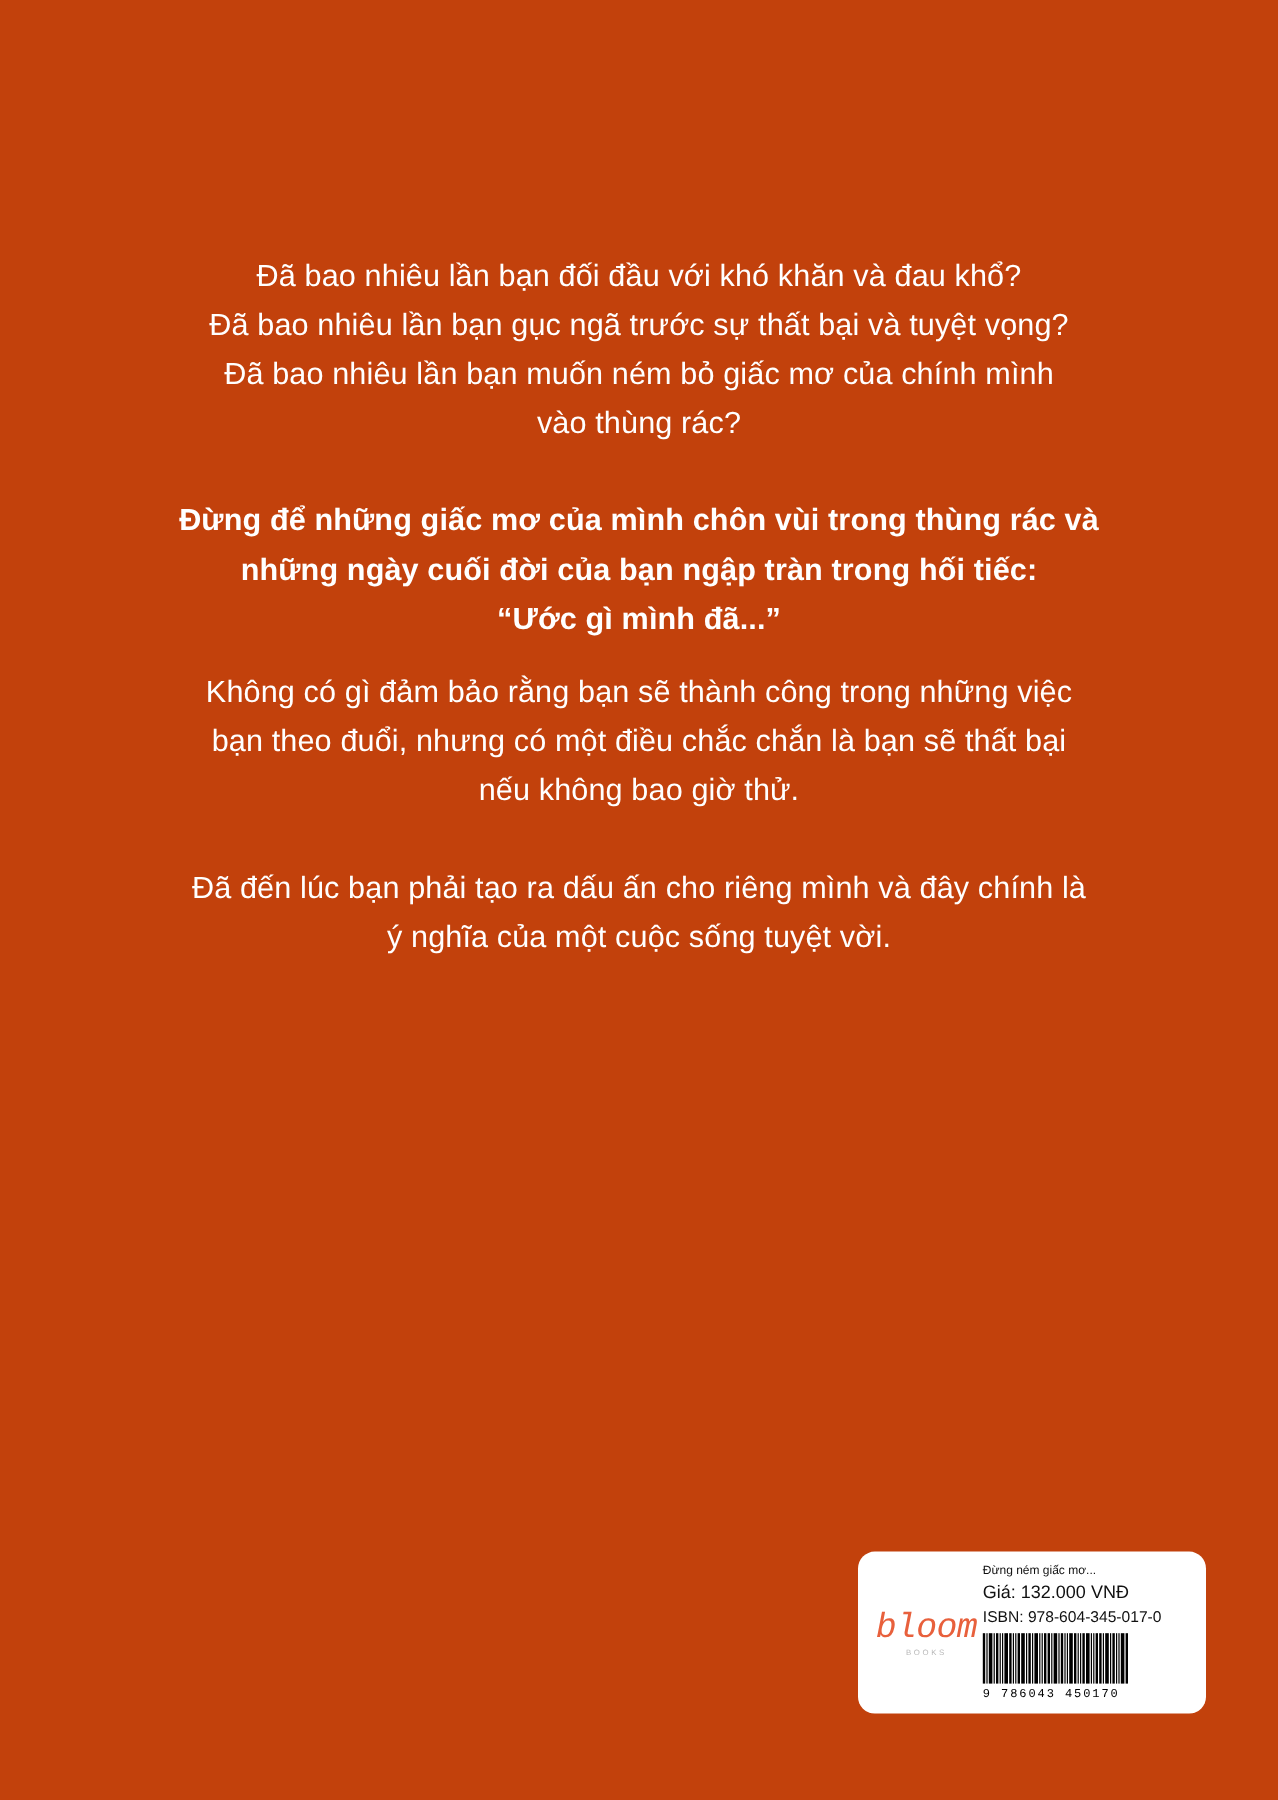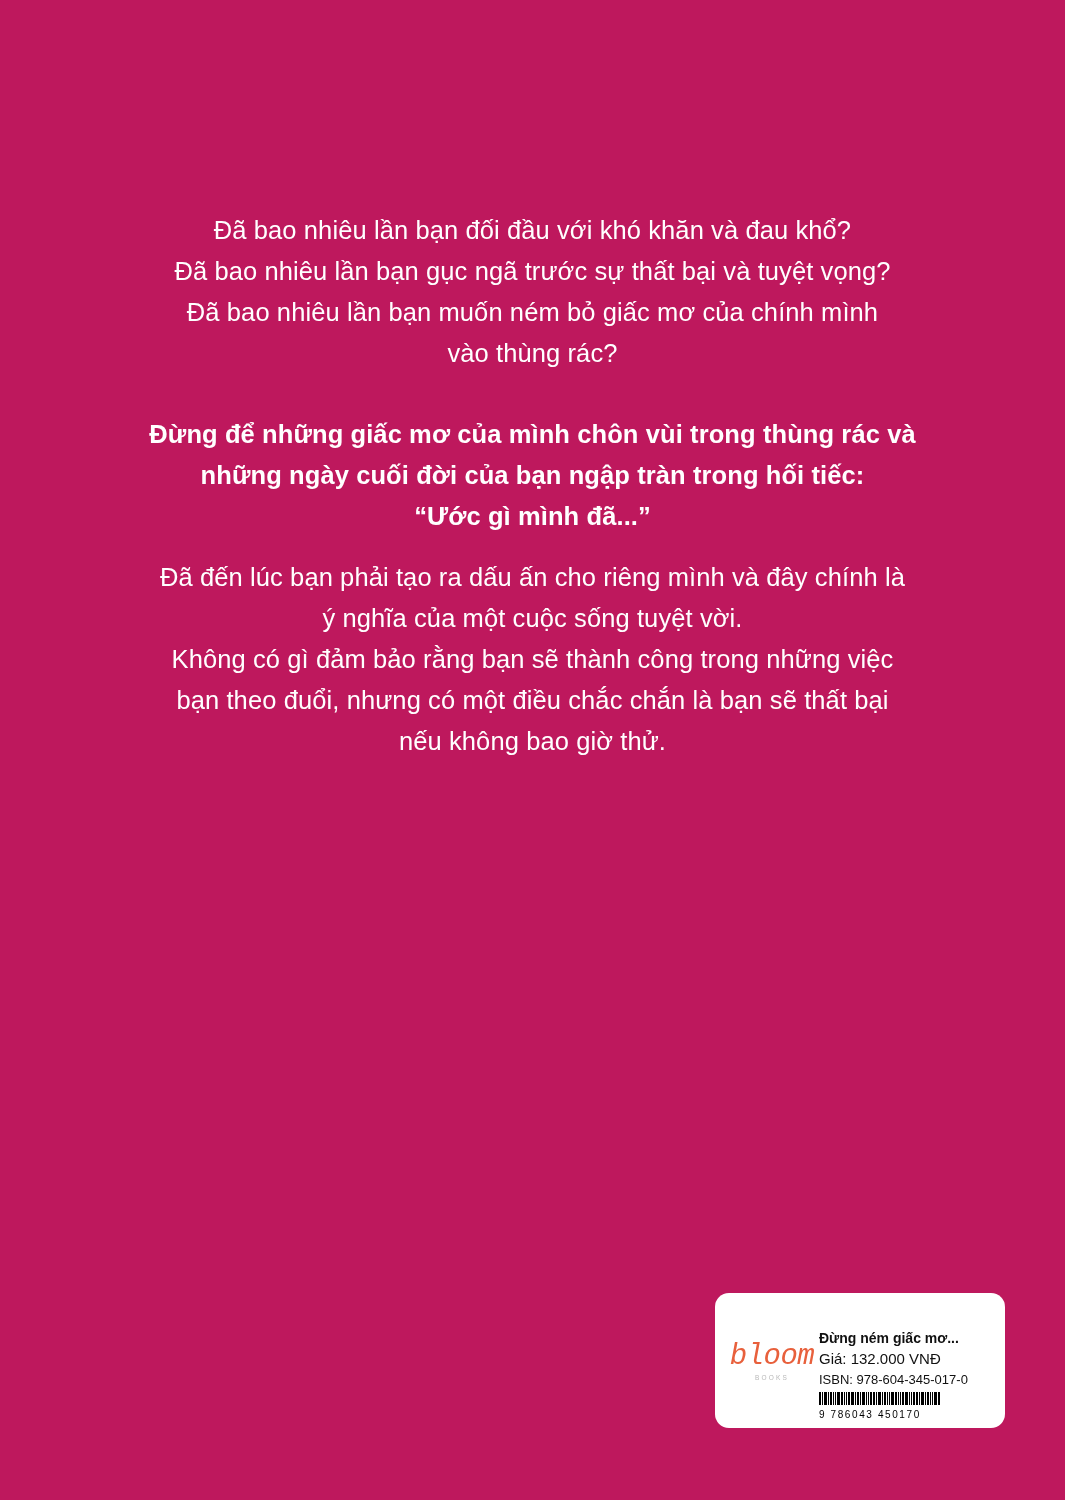--- a/index.html
+++ b/index.html
@@ -11,21 +11,21 @@
     width: 1065px;
     height: 1500px;
     background: #ffffff;
     font-family: "Liberation Sans", sans-serif;
     overflow: hidden;
   }
   .cover {
     position: relative;
     width: 1065px;
     height: 1500px;
-    background: #be185d;
+    background: #c2410c;
     box-sizing: border-box;
   }
 
   
   .blurb {
     position: absolute;
     left: 120px;
     top: 210px;
     width: 825px;
     text-align: center;
@@ -117,26 +117,25 @@
   }
   .bc-right {
     flex: 1;
     display: flex;
     flex-direction: column;
     align-items: flex-start;
     justify-content: flex-start;
     padding-left: 4px;
   }
   .bc-title {
-    font-size: 14px;
+    font-size: 10px;
     color: #111111;
-    font-weight: 700;
+    font-weight: 400;
     line-height: 1.35;
     white-space: nowrap;
-    margin-top: 26px;
   }
   .bc-price {
     font-size: 15px;
     color: #111111;
     font-weight: 400;
     line-height: 1.45;
     white-space: nowrap;
   }
   .bc-isbn {
     font-size: 13px;
@@ -156,41 +155,41 @@
     display: inline-block;
     background: #000;
     height: 100%;
     margin-right: 1px;
   }
   .bc-number {
     font-size: 10px;
     letter-spacing: 1.6px;
     color: #000;
     margin-top: 4px;
-    font-family: Liberation Sans, sans-serif;
+    font-family: Liberation Mono, monospace;
   }
 </style>
 </head>
 <body>
 
 <div class="cover">
 
   <div class="blurb">
     <p class="para p1">Đã bao nhiêu lần bạn đối đầu với khó khăn và đau khổ?
 Đã bao nhiêu lần bạn gục ngã trước sự thất bại và tuyệt vọng?
 Đã bao nhiêu lần bạn muốn ném bỏ giấc mơ của chính mình
 vào thùng rác?</p>
     <p class="para p3">Đừng để những giấc mơ của mình chôn vùi trong thùng rác và
 những ngày cuối đời của bạn ngập tràn trong hối tiếc:
 “Ước gì mình đã...”</p>
-    <p class="para p5">Đã đến lúc bạn phải tạo ra dấu ấn cho riêng mình và đây chính là
-ý nghĩa của một cuộc sống tuyệt vời.</p>
     <p class="para p4">Không có gì đảm bảo rằng bạn sẽ thành công trong những việc
 bạn theo đuổi, nhưng có một điều chắc chắn là bạn sẽ thất bại
 nếu không bao giờ thử.</p>
+    <p class="para p5">Đã đến lúc bạn phải tạo ra dấu ấn cho riêng mình và đây chính là
+ý nghĩa của một cuộc sống tuyệt vời.</p>
   </div>
 
 
   <div class="barcode-card">
     <div class="bc-left">
       <div class="bloom-logo">bloom</div>
       <div class="bloom-sub">BOOKS</div>
     </div>
     <div class="bc-right">
       <div class="bc-title">Đừng ném giấc mơ...</div>

